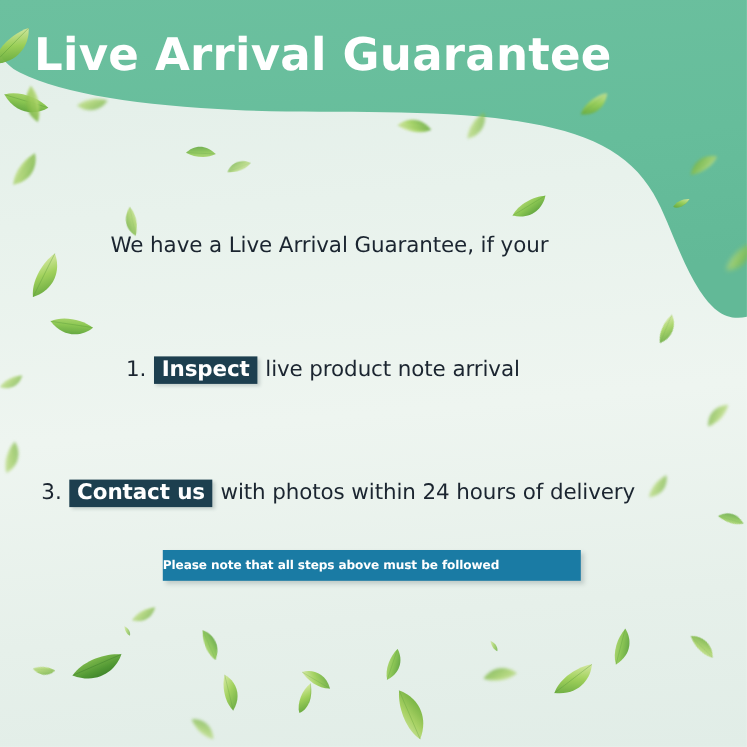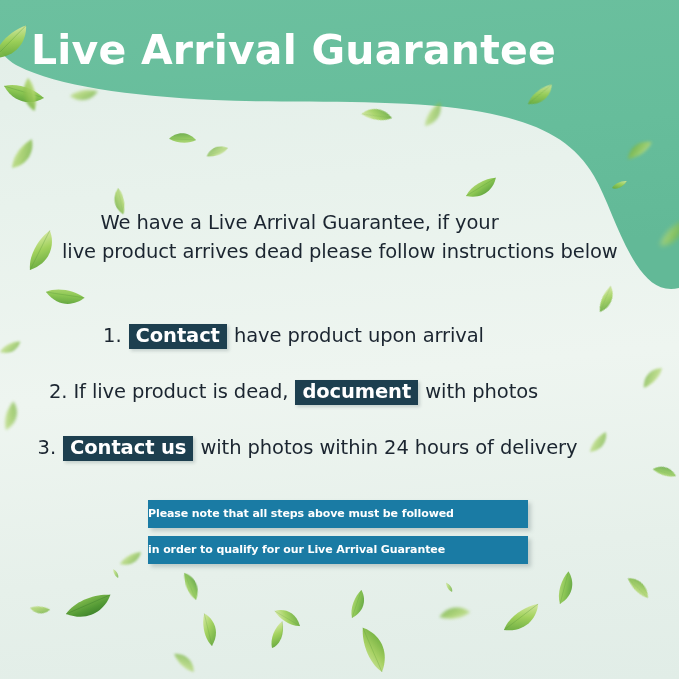--- a/index.html
+++ b/index.html
@@ -298,39 +298,31 @@
       <use href="#leafc"></use>
       </g>
   </svg>
 
   <div id="content">
 
     <div id="header-title">Live Arrival Guarantee</div>
 
     <div id="intro">
       <span class="ln">We have a Live Arrival Guarantee, if your</span>
-      <span class="ln">live product arrives dead please follow instructions below</span>
     </div>
 
     <div class="step" id="step-1">
       <span>1.</span>
-      <span class="chip">Contact</span>
-      <span>have product upon arrival</span>
+      <span class="chip">Inspect</span>
+      <span>live product note arrival</span>
     </div>
 
-    <div class="step" id="step-2">
-      <span>2.</span>
-      <span>If live product is dead,</span>
-      <span class="chip">document</span>
-      <span>with photos</span>
-    </div>
 
     <div class="step" id="step-3">
       <span>3.</span>
       <span class="chip">Contact us</span>
       <span>with photos within 24 hours of delivery</span>
     </div>
 
     <div class="note" id="note-1">Please note that all steps above must be followed</div>
-    <div class="note" id="note-2">in order to qualify for our Live Arrival Guarantee</div>
 
   </div>
 </div>
 
 </body></html>

